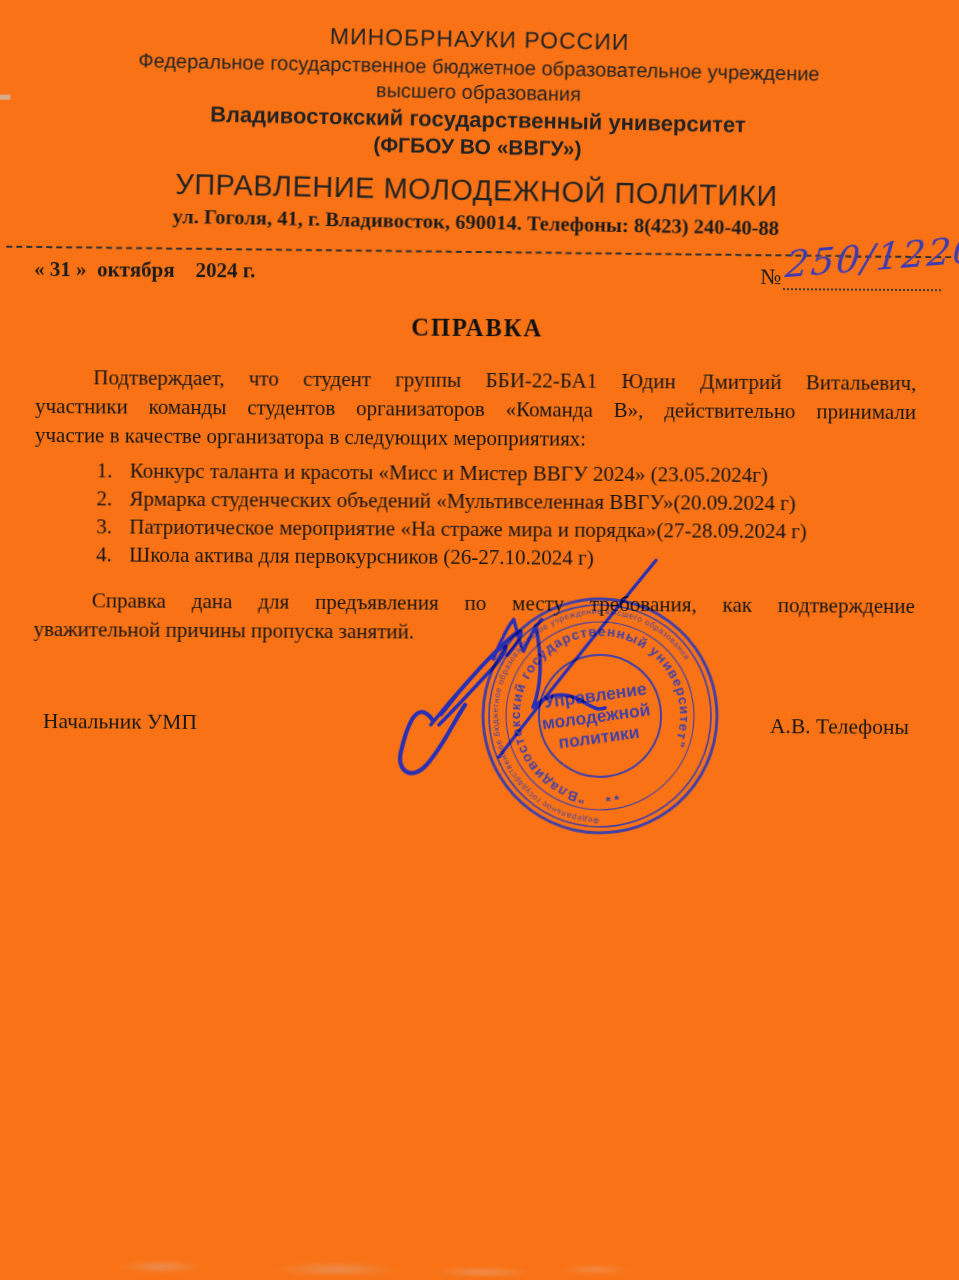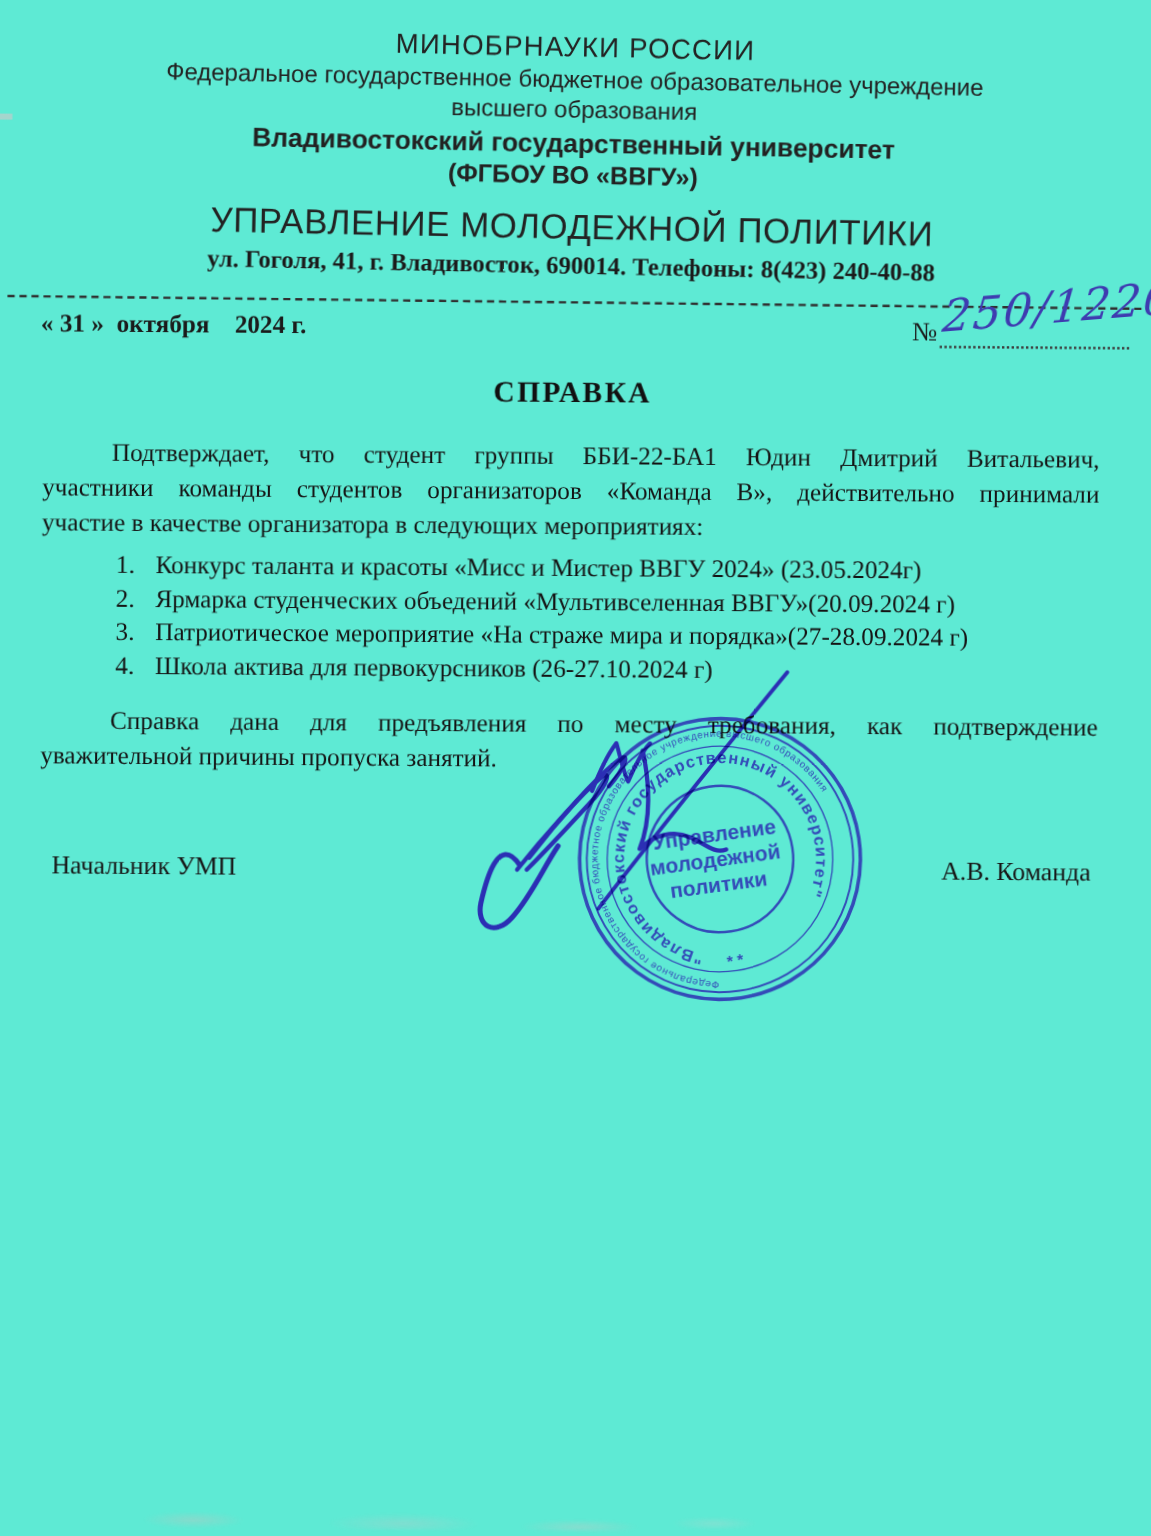--- a/index.html
+++ b/index.html
@@ -1,18 +1,18 @@
 <!DOCTYPE html>
 <html><head>
 <meta charset="utf-8">
 <style>
   html,body{margin:0;padding:0;background:#e8e8e8;}
   .page{
     position:relative;width:959px;height:1280px;margin:0 auto;
-    background:#5eead4;overflow:hidden;
+    background:#f97316;overflow:hidden;
     font-family:"Liberation Serif",serif;color:#191919;
   }
   .doc{position:absolute;inset:0;transform:rotate(0.4deg);transform-origin:480px 0;}
 
   
   .header{
     position:absolute;top:26px;left:0;right:0;text-align:center;
     font-family:"Liberation Sans",sans-serif;color:#222;
     transform:rotate(0.75deg);transform-origin:480px 40px;
   }
@@ -120,21 +120,21 @@
       </div>
 
       <div class="p2">
         <div class="line just indent">Справка дана для предъявления по месту требования, как подтверждение</div>
         <div class="line">уважительной причины пропуска занятий.</div>
       </div>
     </div>
 
     <div class="signrow">
       <span>Начальник УМП</span>
-      <span>А.В. Команда</span>
+      <span>А.В. Телефоны</span>
     </div>
 
     <svg class="stamp" viewBox="0 0 240 240">
       <g fill="none" stroke="#2e39b5">
         <circle cx="120" cy="120" r="117" stroke-width="3"></circle>
         <circle cx="120" cy="120" r="111" stroke-width="1.6"></circle>
         <circle cx="120" cy="120" r="94" stroke-width="1.1"></circle>
         <circle cx="120" cy="120" r="61" stroke-width="2"></circle>
       </g>
       <defs>

